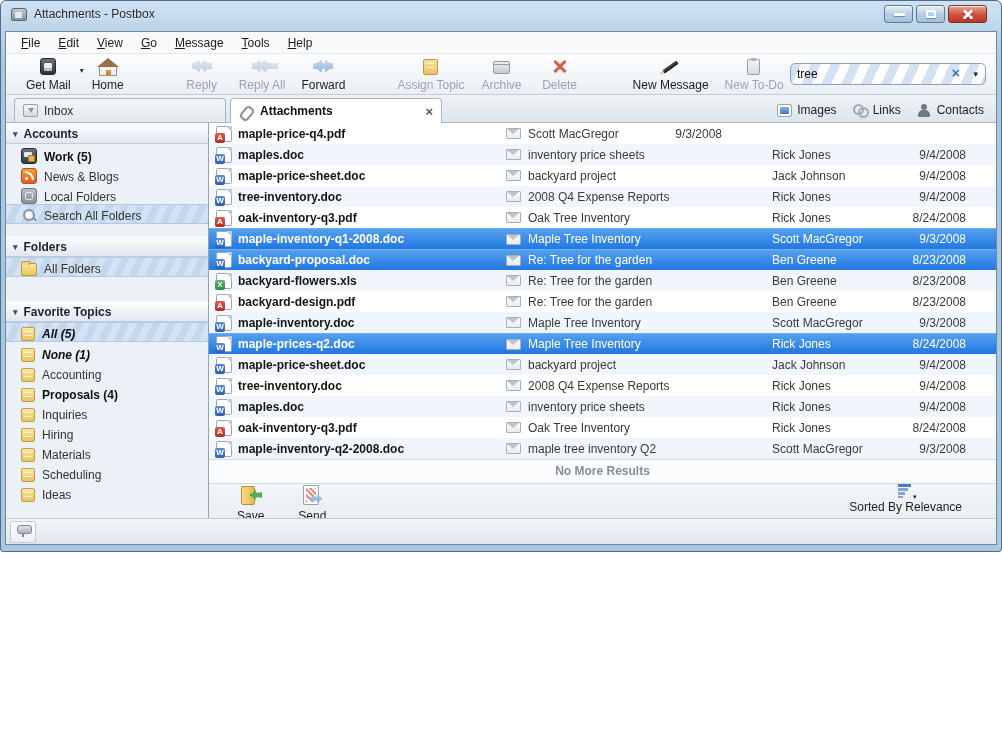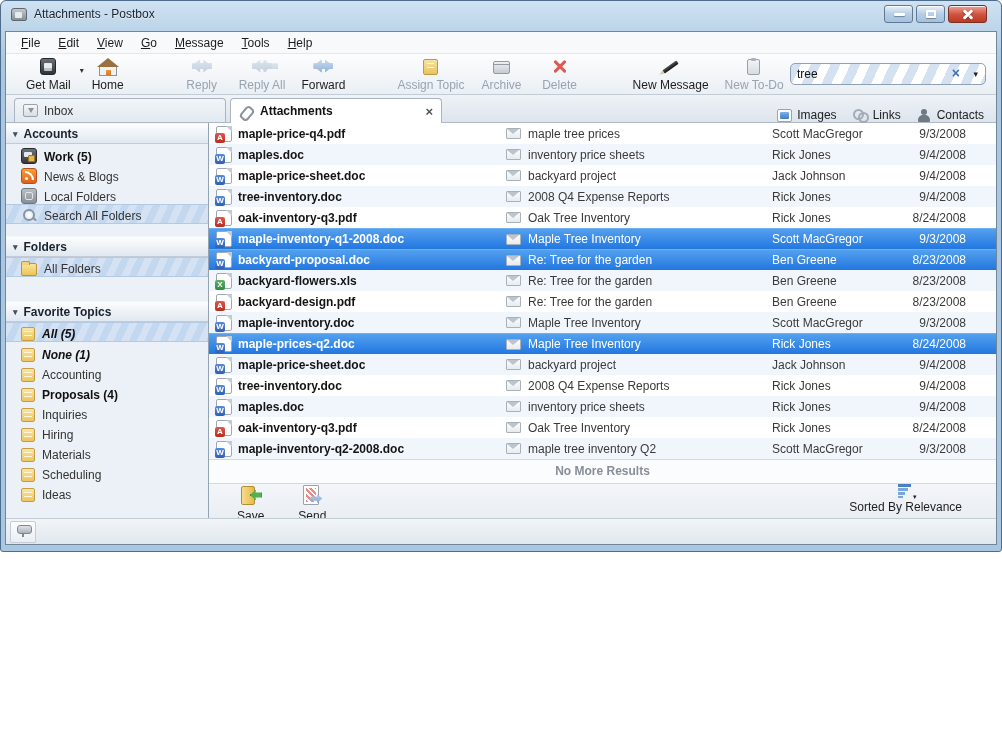--- a/index.html
+++ b/index.html
@@ -57,21 +57,21 @@
   .search-box{position:relative;width:196px;height:22px;}
   .search-box input{width:100%;height:100%;border:1px solid #8fa1b4;border-radius:5px;font-family:"Liberation Sans",sans-serif;font-size:12px;padding:0 58px 0 6px;background-color:#fff;background-image:repeating-linear-gradient(115deg,rgba(140,178,219,.38) 0 9px,rgba(255,255,255,0) 9px 18px);color:#111;outline:none;}
   .search-clear{position:absolute;right:26px;top:2px;font-size:14px;font-weight:bold;color:#3f6fb5;cursor:default;}
   .search-dd{position:absolute;right:8px;top:6px;font-size:9px;color:#222;}
   
   .tabbar{height:28px;background:linear-gradient(#eff3f7,#dde4ec);border-bottom:1px solid #aeb9c5;display:flex;align-items:flex-end;padding:3px 12px 0 8px;}
   .tab{width:212px;height:24px;display:flex;align-items:center;gap:6px;padding:0 8px;font-size:12px;color:#333;border:1px solid #a9b5c2;border-bottom:none;border-radius:4px 4px 0 0;background:linear-gradient(#f2f5f9,#e2e9f0);margin-right:4px;}
   .tab.active{background:#fff;font-weight:bold;color:#111;position:relative;margin-bottom:-1px;height:25px;}
   .tab .tclose{margin-left:auto;font-size:13px;font-weight:bold;color:#4a545e;}
   .tab:not(.closable) .tclose{display:none;}
-  .tab-links{margin-left:auto;display:flex;align-items:flex-start;gap:16px;}
+  .tab-links{margin-left:auto;display:flex;align-items:flex-start;gap:16px;padding-bottom:5px;}
   .tlink{display:flex;align-items:center;gap:5px;font-size:12px;color:#222;}
   .ti{width:15px;height:13px;position:relative;}
   [data-icon="inbox"].ti{border:1px solid #99a2ab;background:linear-gradient(#f5f7f9,#d9dee3);border-radius:2px;}
   [data-icon="inbox"].ti::after{content:"";position:absolute;left:4px;top:3px;border-left:3px solid transparent;border-right:3px solid transparent;border-top:5px solid #8b949d;}
   [data-icon="paperclip"].ti::after{content:"";position:absolute;left:3px;top:1px;width:6px;height:11px;border:2px solid #8b949d;border-radius:4px;transform:rotate(40deg);}
   [data-icon="images"].ti{border:1px solid #9aa4ae;background:#fff;border-radius:2px;}
   [data-icon="images"].ti::after{content:"";position:absolute;inset:2px;background:linear-gradient(#7fb0e8,#3f7cc8);border-radius:1px;}
   [data-icon="links"].ti::before,[data-icon="links"].ti::after{content:"";position:absolute;width:7px;height:7px;border:2px solid #a3abb4;border-radius:50%;}
   [data-icon="links"].ti::before{left:0;top:0;} [data-icon="links"].ti::after{left:5px;top:3px;}
   [data-icon="contacts"].ti::before{content:"";position:absolute;left:4px;top:0;width:6px;height:6px;background:#6f7982;border-radius:50%;}
@@ -414,21 +414,20 @@
         <div class="s-gap-bottom"></div>
       </div>
 
       <div class="main">
         <div class="list">
 
             <div class="row" data-type="pdf">
               <span class="fico"></span>
               <span class="fname">maple-price-q4.pdf</span>
               <span class="env"></span>
-              <span class="subj">maple tree prices</span>
               <span class="sender">Scott MacGregor</span>
               <span class="rdate">9/3/2008</span>
             </div>
 
             <div class="row" data-type="doc">
               <span class="fico"></span>
               <span class="fname">maples.doc</span>
               <span class="env"></span>
               <span class="subj">inventory price sheets</span>
               <span class="sender">Rick Jones</span>

